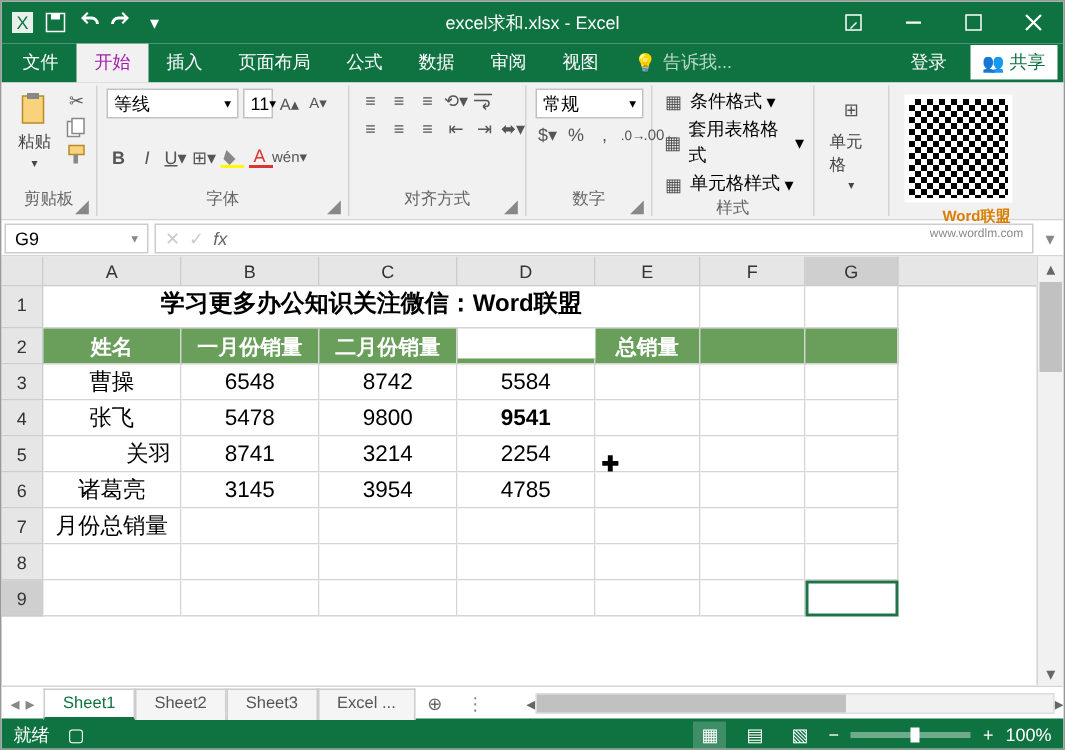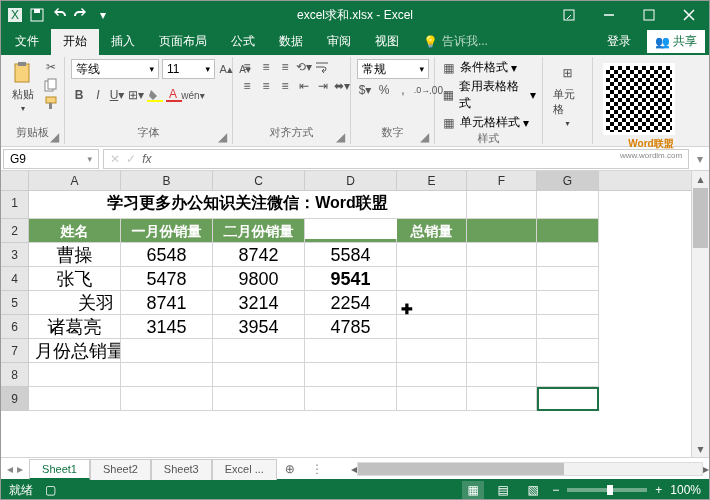--- a/index.html
+++ b/index.html
@@ -5,21 +5,21 @@
 *{box-sizing:border-box;margin:0;padding:0;font-family:"Microsoft YaHei",Arial,sans-serif;font-size:12px;-webkit-font-smoothing:antialiased}
 body{background:#fff;width:710px;height:500px;overflow:hidden;border:1px solid #999}
 .titlebar{background:#0f7241;height:28px;display:flex;align-items:center;color:#fff;position:relative}
 .tb-left{display:flex;align-items:center;gap:6px;padding-left:6px}
 .tb-icon{width:16px;height:16px;display:inline-flex;align-items:center;justify-content:center}
 .tb-title{position:absolute;left:50%;transform:translateX(-50%);color:#fff;font-size:12px}
 .tb-right{margin-left:auto;display:flex}
 .winbtn{width:40px;height:28px;display:flex;align-items:center;justify-content:center;color:#fff;cursor:pointer}
 .ribbon-tabs{background:#0f7241;height:26px;display:flex;align-items:flex-end;padding-left:2px}
 .rtab{padding:5px 12px;color:#fff;cursor:pointer;font-size:12px}
-.rtab.active{background:#f1f1f1;color:#000000}
+.rtab.active{background:#f1f1f1;color:#a21caf}
 .rtab.tell{color:#b8d8c6;display:flex;align-items:center;gap:4px}
 .rtab-right{margin-left:auto;display:flex;align-items:center}
 .rtab-share{background:#fff;color:#0f7241;padding:3px 8px;margin:2px 4px;display:flex;align-items:center;gap:3px}
 .ribbon{background:#f1f1f1;border-bottom:1px solid #d4d4d4;height:92px;display:flex;padding:2px 0}
 .rgroup{border-right:1px solid #d4d4d4;padding:2px 6px;display:flex;flex-direction:column;position:relative;min-width:0}
 .rgroup-label{text-align:center;font-size:11px;color:#666;margin-top:auto;padding-bottom:2px}
 .rgroup-body{flex:1;display:flex;gap:4px;align-items:flex-start}
 .rbtn{display:flex;flex-direction:column;align-items:center;gap:2px;padding:2px 4px;cursor:pointer;color:#444}
 .rbtn-v{display:flex;flex-direction:column;gap:2px}
 .rrow{display:flex;gap:3px;align-items:center}
@@ -36,21 +36,21 @@
 .fxbar{flex:1;border:1px solid #ccc;margin:2px;padding:2px 6px;background:#fff;height:20px;display:flex;align-items:center;gap:6px}
 .grid-wrap{display:flex;height:286px;position:relative}
 .grid{flex:1;overflow:hidden;position:relative}
 .colhdrs{display:flex;background:#e6e6e6;height:20px;border-bottom:1px solid #ccc}
 .corner{width:28px;border-right:1px solid #ccc;background:#e6e6e6}
 .ch{border-right:1px solid #ccc;text-align:center;line-height:20px;color:#333;background:#e6e6e6}
 .ch.sel{background:#cfcfcf}
 .row{display:flex;height:24px}
 .rh{width:28px;background:#e6e6e6;border-right:1px solid #ccc;border-bottom:1px solid #ccc;text-align:center;line-height:24px;color:#333}
 .rh.sel{background:#cfcfcf}
-.cell{border-right:1px solid #d4d4d4;border-bottom:1px solid #d4d4d4;padding:0 6px;line-height:24px;font-size:18px;text-align:center;background:#fff;overflow:hidden;white-space:nowrap}
+.cell{border-right:1px solid #d4d4d4;border-bottom:1px solid #d4d4d4;padding:0 6px;line-height:24px;font-size:15px;text-align:center;background:#fff;overflow:hidden;white-space:nowrap}
 .row1 .cell{font-size:16px;font-weight:bold}
 .hdr-row .cell{background:#6a9e5b;color:#fff;font-size:14px;font-weight:bold}
 .cell.active{border:2px solid #1f7246;padding:0 4px;line-height:20px}
 .row1{height:28px}
 .vscroll{width:18px;background:#f1f1f1;border-left:1px solid #d4d4d4;display:flex;flex-direction:column}
 .vscroll .thumb{background:#c1c1c1;margin:1px;flex:0 0 60px}
 .vscroll .track{flex:1}
 .sbtn{height:16px;display:flex;align-items:center;justify-content:center;color:#666;cursor:pointer}
 .sheetbar{display:flex;align-items:center;background:#fff;border-top:1px solid #d4d4d4;height:22px}
 .sheetnav{display:flex;padding:0 6px;gap:4px;color:#888}
@@ -173,27 +173,27 @@
               <rect x="5" y="7" width="3" height="6" fill="#888"></rect>
             </svg>
           </span>
       </div>
     </div>
     <div class="rgroup-label">剪贴板</div>
     <div class="grp-corner">◢</div>
   </div>
 
   <div class="rgroup" style="width:168px">
-    <div class="rgroup-body" style="flex-direction:column;gap:8px">
+    <div class="rgroup-body" style="flex-direction:column;gap:18px">
       <div class="rrow">
         <div class="combo" style="width:88px">
             <span>等线</span>
             <span style="margin-left:auto;font-size:9px">▾</span>
           </div>
-        <div class="combo" style="width:53px">
+        <div class="combo" style="width:20px">
             <span>11</span>
             <span style="margin-left:auto;font-size:9px">▾</span>
           </div>
         <span class="ricon" style="font-size:11px">A▴</span>
         <span class="ricon" style="font-size:10px">A▾</span>
       </div>
       <div class="rrow">
         <span class="ricon">
             <b>B</b>
           </span>

